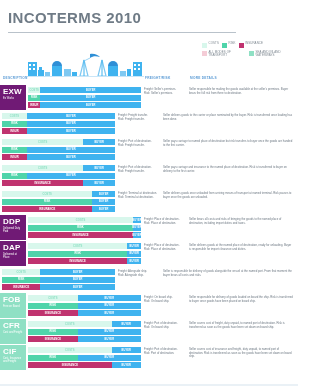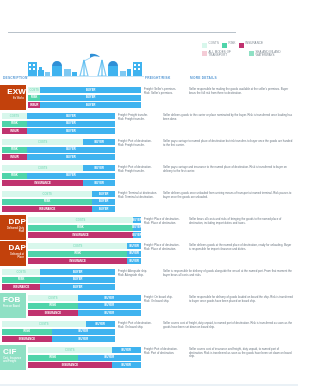--- a/index.html
+++ b/index.html
@@ -55,21 +55,21 @@
   .th-desc { width:25px; }
   .th-spacer { width:117px; }
   .th-fr { width:45px; }
   .th-md { width:100px; }
 
   .row { display:flex; width:298px; position:relative; }
   .row + .row { border-top:1px solid #ffffff; }
 
   
   .code-cell { width:26px; flex:0 0 26px; position:relative; padding:2px 0 0 3px; }
-  .code-cell.mode-all  { background:#c2410c;text-align:right; }
+  .code-cell.mode-all  { background:#701a75; }
   .code-cell.mode-sea  { background:#8fe0c4; }
   .code { font-size:8px; font-weight:700; color:#ffffff; line-height:9px; letter-spacing:0.2px; }
   .code-desc { font-size:2.6px; color:#ffffff; line-height:3.2px; margin-top:1px; padding-right:2px; }
 
   
   .bars-cell { width:117px; flex:0 0 117px; padding:2px 2px 2px 2px; background:#ffffff; }
   .bar { position:relative; height:6px; margin-bottom:1.5px; background:#3fb3ef; overflow:hidden; }
   .bar:last-child { margin-bottom:0; }
   .bar-fill { position:absolute; left:0; top:0; height:100%; }
   .bar-fill.costs { background:#d8f7ec; }
@@ -94,20 +94,21 @@
   .md-line { font-size:2.8px; color:#6b7680; line-height:3.6px; }
 
   .footer-rule { position:absolute; left:0; bottom:0; width:298px; height:2px; background:#eaf1f6; }
 </style>
 </head>
 <body>
 
 <div id="page">
 
   <div class="header">
+    <div class="title">INCOTERMS 2010</div>
     <div class="title-rule"></div>
 
   </div>
 
   <div class="legend">
     <div class="legend-row legend-row1">
       <div class="legend-item">
         <span class="sw" style="background:#d8f7ec"></span>
         <span class="lg-label">COSTS</span>
       </div>
@@ -421,20 +422,24 @@
           </div>
           <div class="fr-cell">
             <div class="fr-line">Freight: On board ship.</div>
             <div class="fr-line">Risk: On board ship.</div>
           </div>
           <div class="md-cell">
             <div class="md-line">Seller responsible for delivery of goods loaded on board the ship. Risk is transferred to buyer once goods have been placed on board ship.</div>
           </div>
         </div>
         <div class="row">
+          <div class="code-cell mode-sea">
+            <div class="code">CFR</div>
+            <div class="code-desc">Cost and Freight</div>
+          </div>
           <div class="bars-cell">
             <div class="bar">
               <div class="bar-fill costs" style="width: 74%;"></div>
               <div class="bar-lab lab-left" style="width: 74%; color: rgb(143, 224, 196);">COSTS</div>
               <div class="bar-lab lab-right" style="width: 26%;">BUYER</div>
             </div>
             <div class="bar">
               <div class="bar-fill risk" style="width: 44%;"></div>
               <div class="bar-lab lab-left" style="width: 44%;">RISK</div>
               <div class="bar-lab lab-right" style="width: 56%;">BUYER</div>

